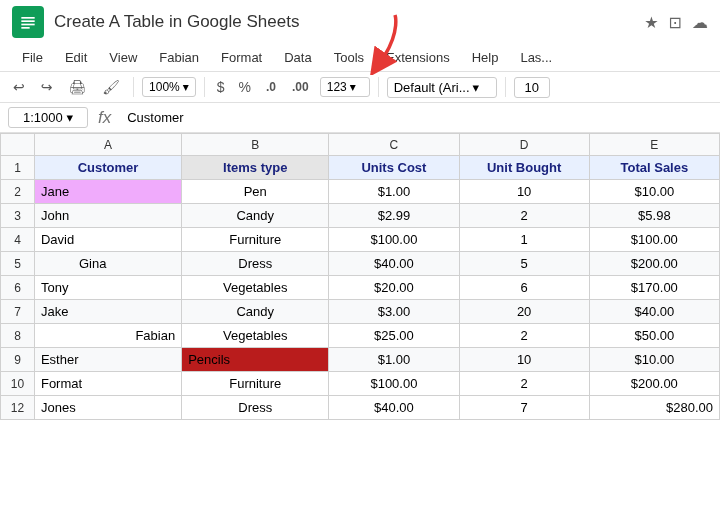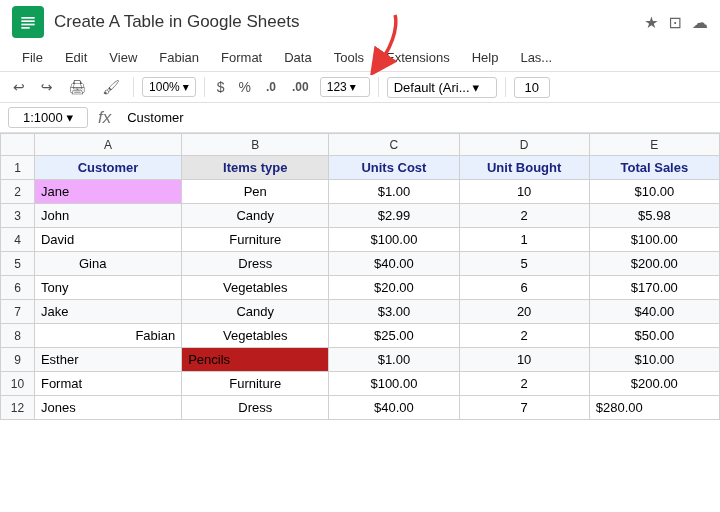--- a/index.html
+++ b/index.html
@@ -301,17 +301,17 @@
     <td class="cell cell-c" style="background:#fff;text-align:center;">$100.00</td>
     <td class="cell cell-d" style="background:#fff;text-align:center;">2</td>
     <td class="cell cell-e" style="background:#fff;text-align:center;">$200.00</td>
   </tr>
         <tr class="data-row">
     <td class="row-header" style="background:#f8f9fa;">12</td>
     <td class="cell cell-a" style="background:#fff;">Jones</td>
     <td class="cell cell-b" style="background:#fff;text-align:center;">Dress</td>
     <td class="cell cell-c" style="background:#fff;text-align:center;">$40.00</td>
     <td class="cell cell-d" style="background:#fff;text-align:center;">7</td>
-    <td class="cell cell-e" style="background:#fff;text-align:left;">$280.00</td>
+    <td class="cell cell-e" style="background:#fff;text-align:right;">$280.00</td>
   </tr>
       </tbody>
   </table>
 </div>
 
 </body></html>

